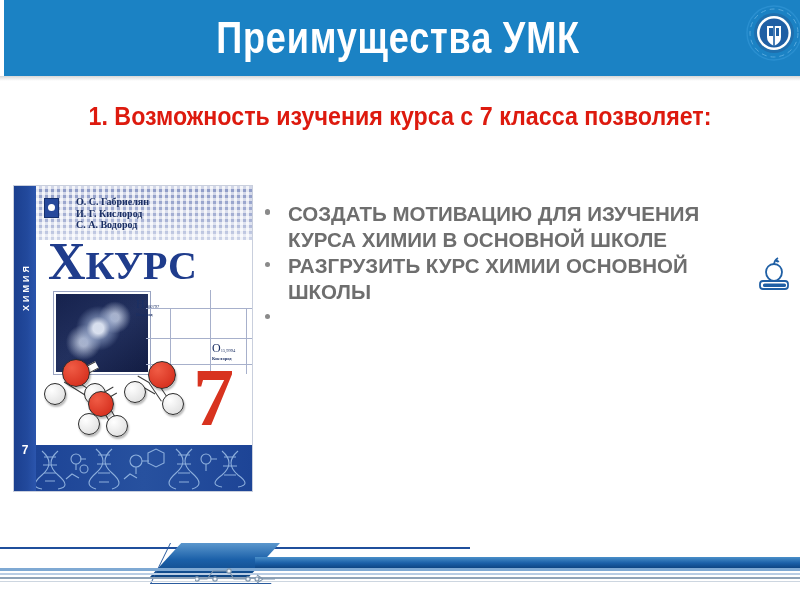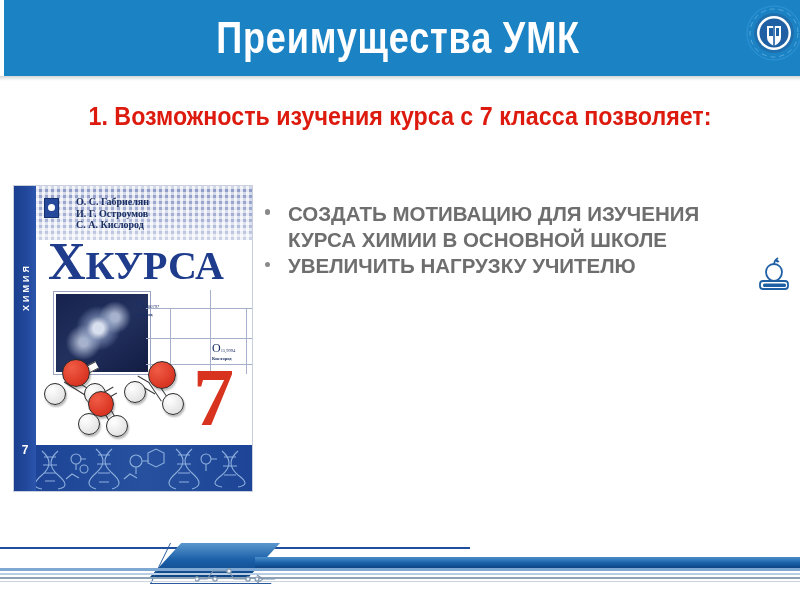--- a/index.html
+++ b/index.html
@@ -370,21 +370,24 @@
   <ul class="bullets">
     <li>
       <span class="dot"></span>
     </li>
     <li>
       <span class="dot"></span>
       <span> СОЗДАТЬ МОТИВАЦИЮ ДЛЯ ИЗУЧЕНИЯ  КУРСА ХИМИИ В ОСНОВНОЙ ШКОЛЕ</span>
     </li>
     <li>
       <span class="dot"></span>
-      <span> УВЕЛИЧИТЬ НАГРУЗКУ УЧИТЕЛЮ</span>
+      <span> РАЗГРУЗИТЬ КУРС ХИМИИ ОСНОВНОЙ ШКОЛЫ</span>
+    </li>
+    <li>
+      <span class="dot"></span>
     </li>
   </ul>
 
   <div class="apple-icon">
     <svg width="34" height="36" viewBox="0 0 34 36">
       <path d="M17 9 c-5 0 -8 4 -8 8 c0 5 4 9 8 9 c4 0 8 -4 8 -9 c0 -4 -3 -8 -8 -8 z" fill="none" stroke="#1f5fa4" stroke-width="1.8"></path>
       <path d="M17 9 q0.5 -4 4 -6" fill="none" stroke="#1f5fa4" stroke-width="1.6"></path>
       <path d="M17.5 5 q4 -1 5 2 q-3.5 1.5 -5 -2 z" fill="#1f5fa4"></path>
       <rect x="3" y="26" width="28" height="8" rx="3" fill="none" stroke="#1f5fa4" stroke-width="1.8"></rect>
       <rect x="6" y="28.5" width="23" height="3.5" rx="1.6" fill="#1f5fa4"></rect>
@@ -393,26 +396,26 @@
 
   <div class="book">
     <div class="book-tophatch"></div>
     <div class="book-spine"></div>
     <div class="book-spine-title">ХИМИЯ</div>
     <div class="book-spine-num">7</div>
     <div class="book-badge"></div>
 
     <div class="book-authors">
       <div>О. С. Габриелян</div>
-      <div>И. Г. Остроумов</div>
-      <div>С. А. Кислород</div>
+      <div>И. Г. Кислород</div>
+      <div>С. А. Водород</div>
     </div>
 
     <div class="book-title">
-      <span class="cap">Х</span><span>КУРСА</span>
+      <span class="cap">Х</span><span>КУРС</span>
     </div>
 
     <div class="book-photo"></div>
 
     <div class="ptable">
       <div class="gl" style="left:0;  top:18px; width:106px; height:1px;"></div>
       <div class="gl" style="left:0;  top:48px; width:106px; height:1px;"></div>
       <div class="gl" style="left:0;  top:74px; width:106px; height:1px;"></div>
       <div class="gl" style="left:24px; top:18px; width:1px; height:66px;"></div>
       <div class="gl" style="left:64px; top:0;   width:1px; height:84px;"></div>

